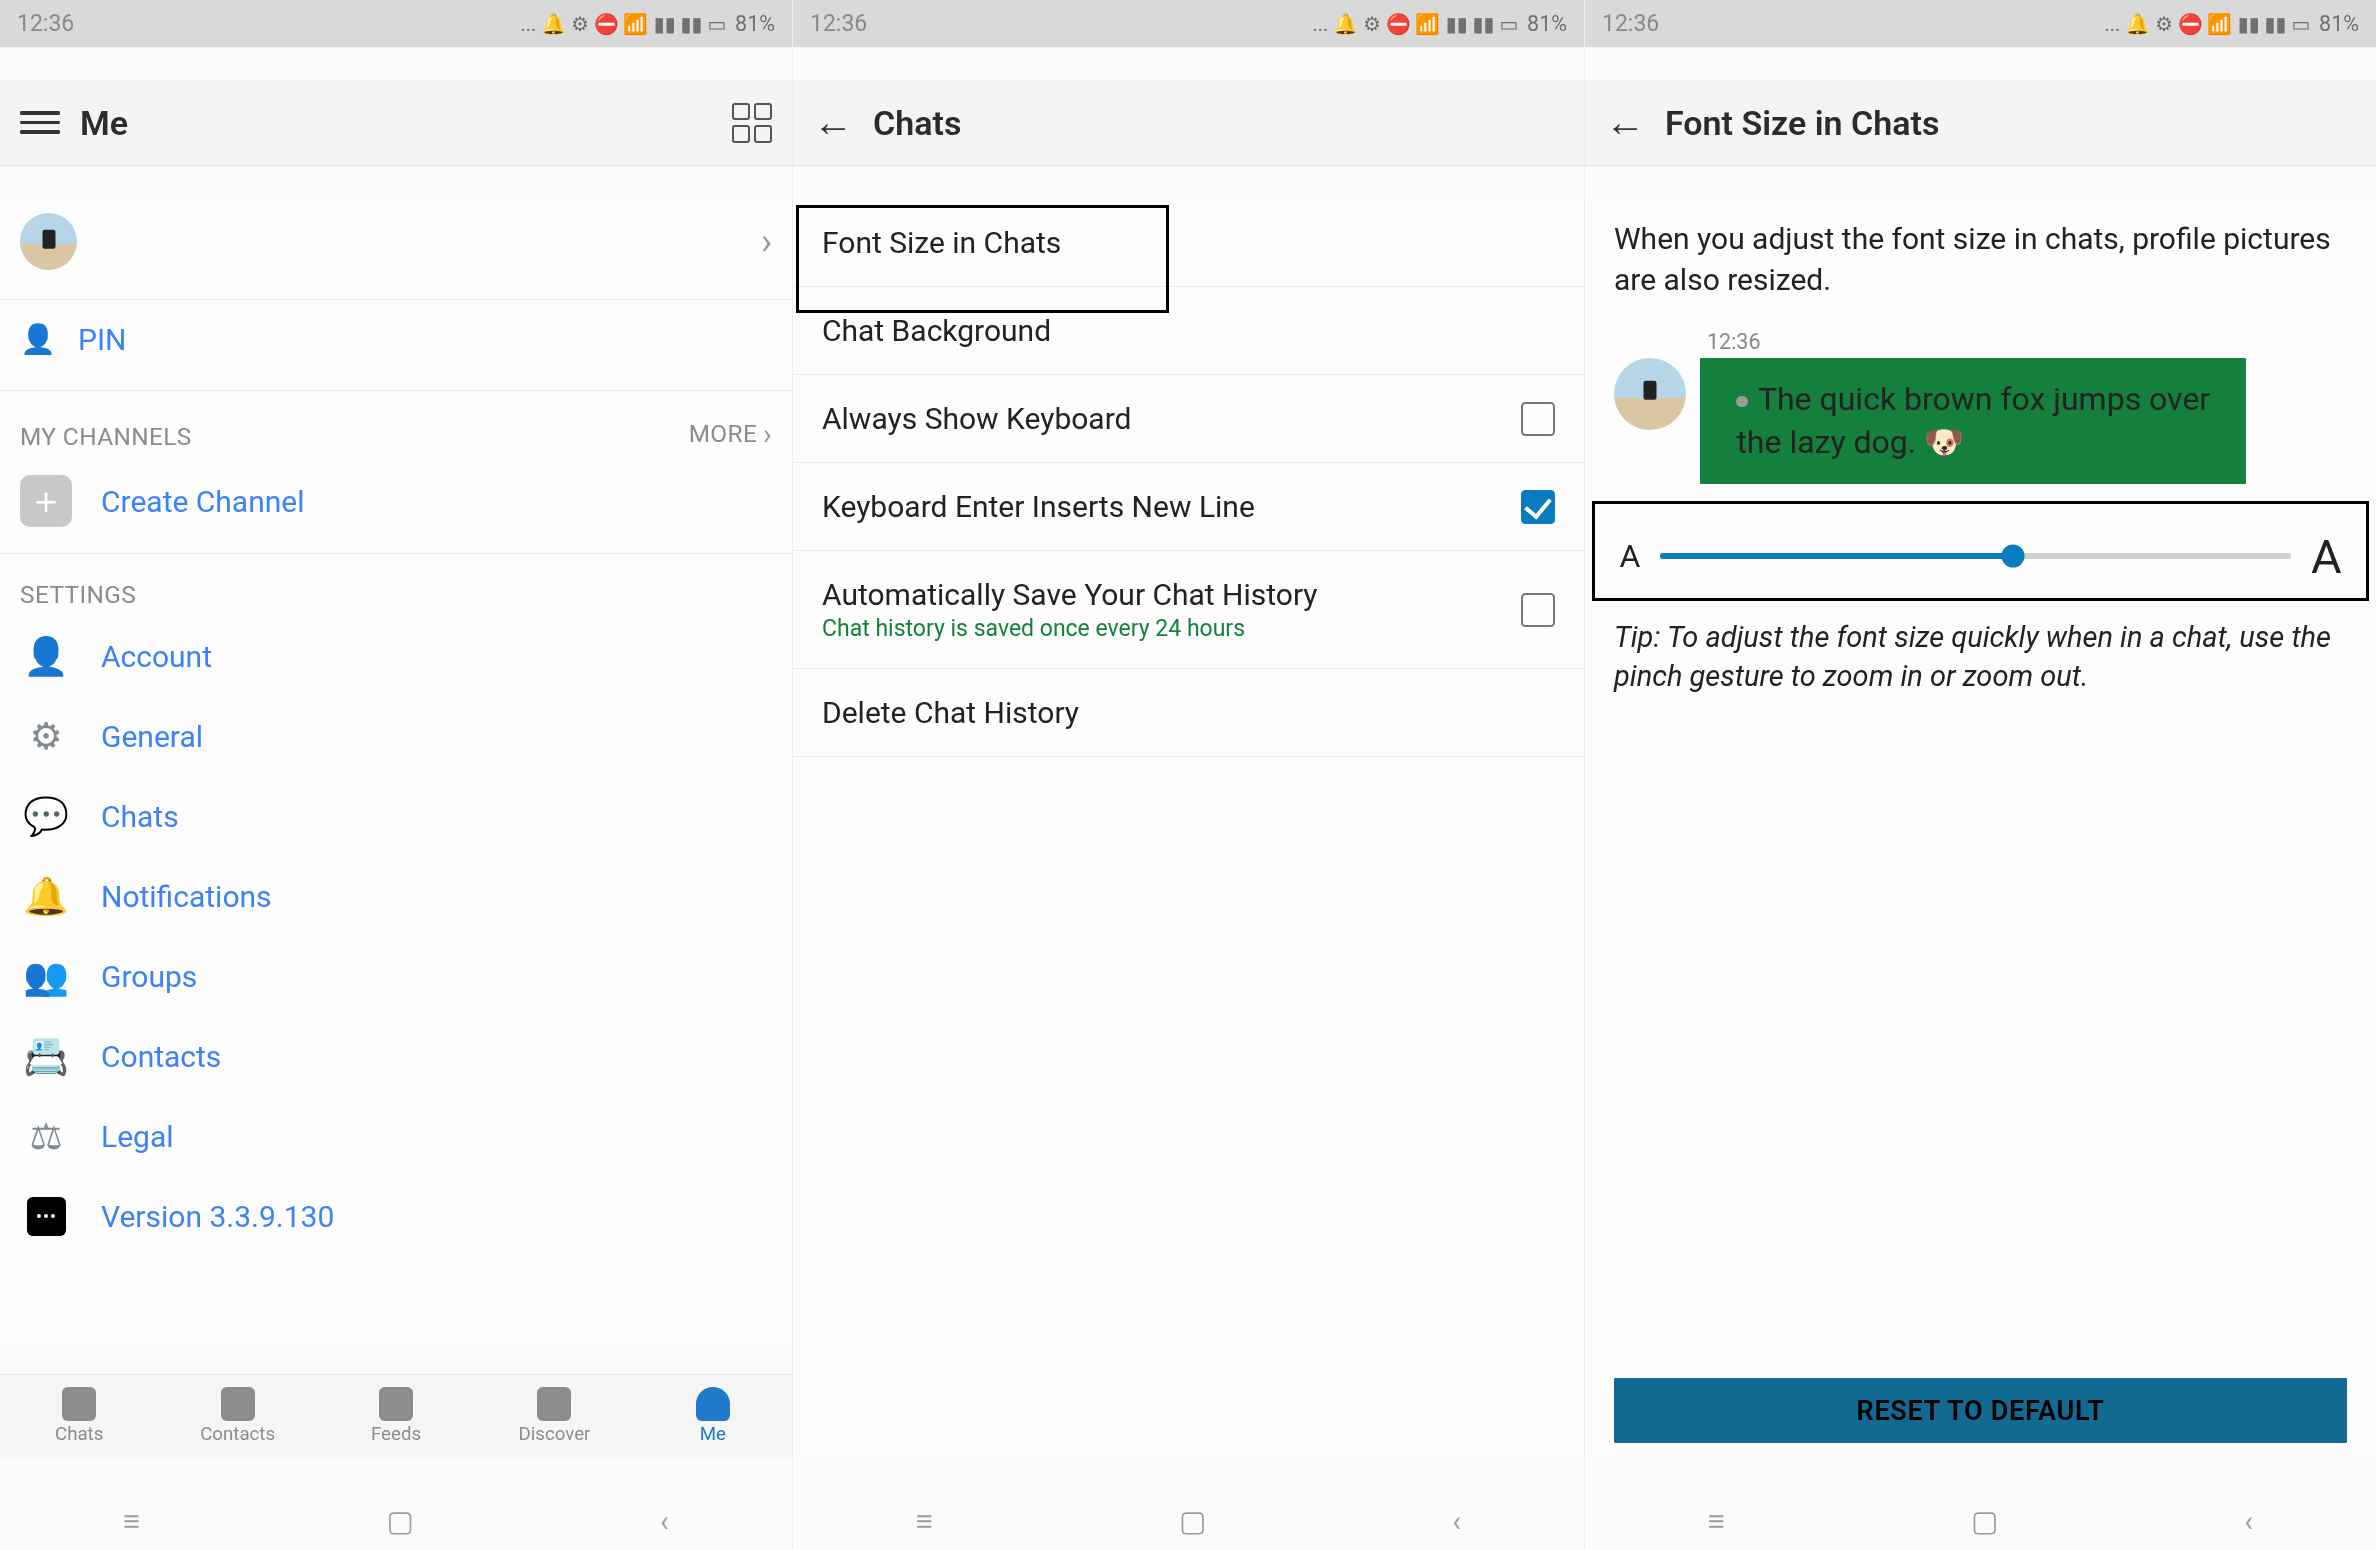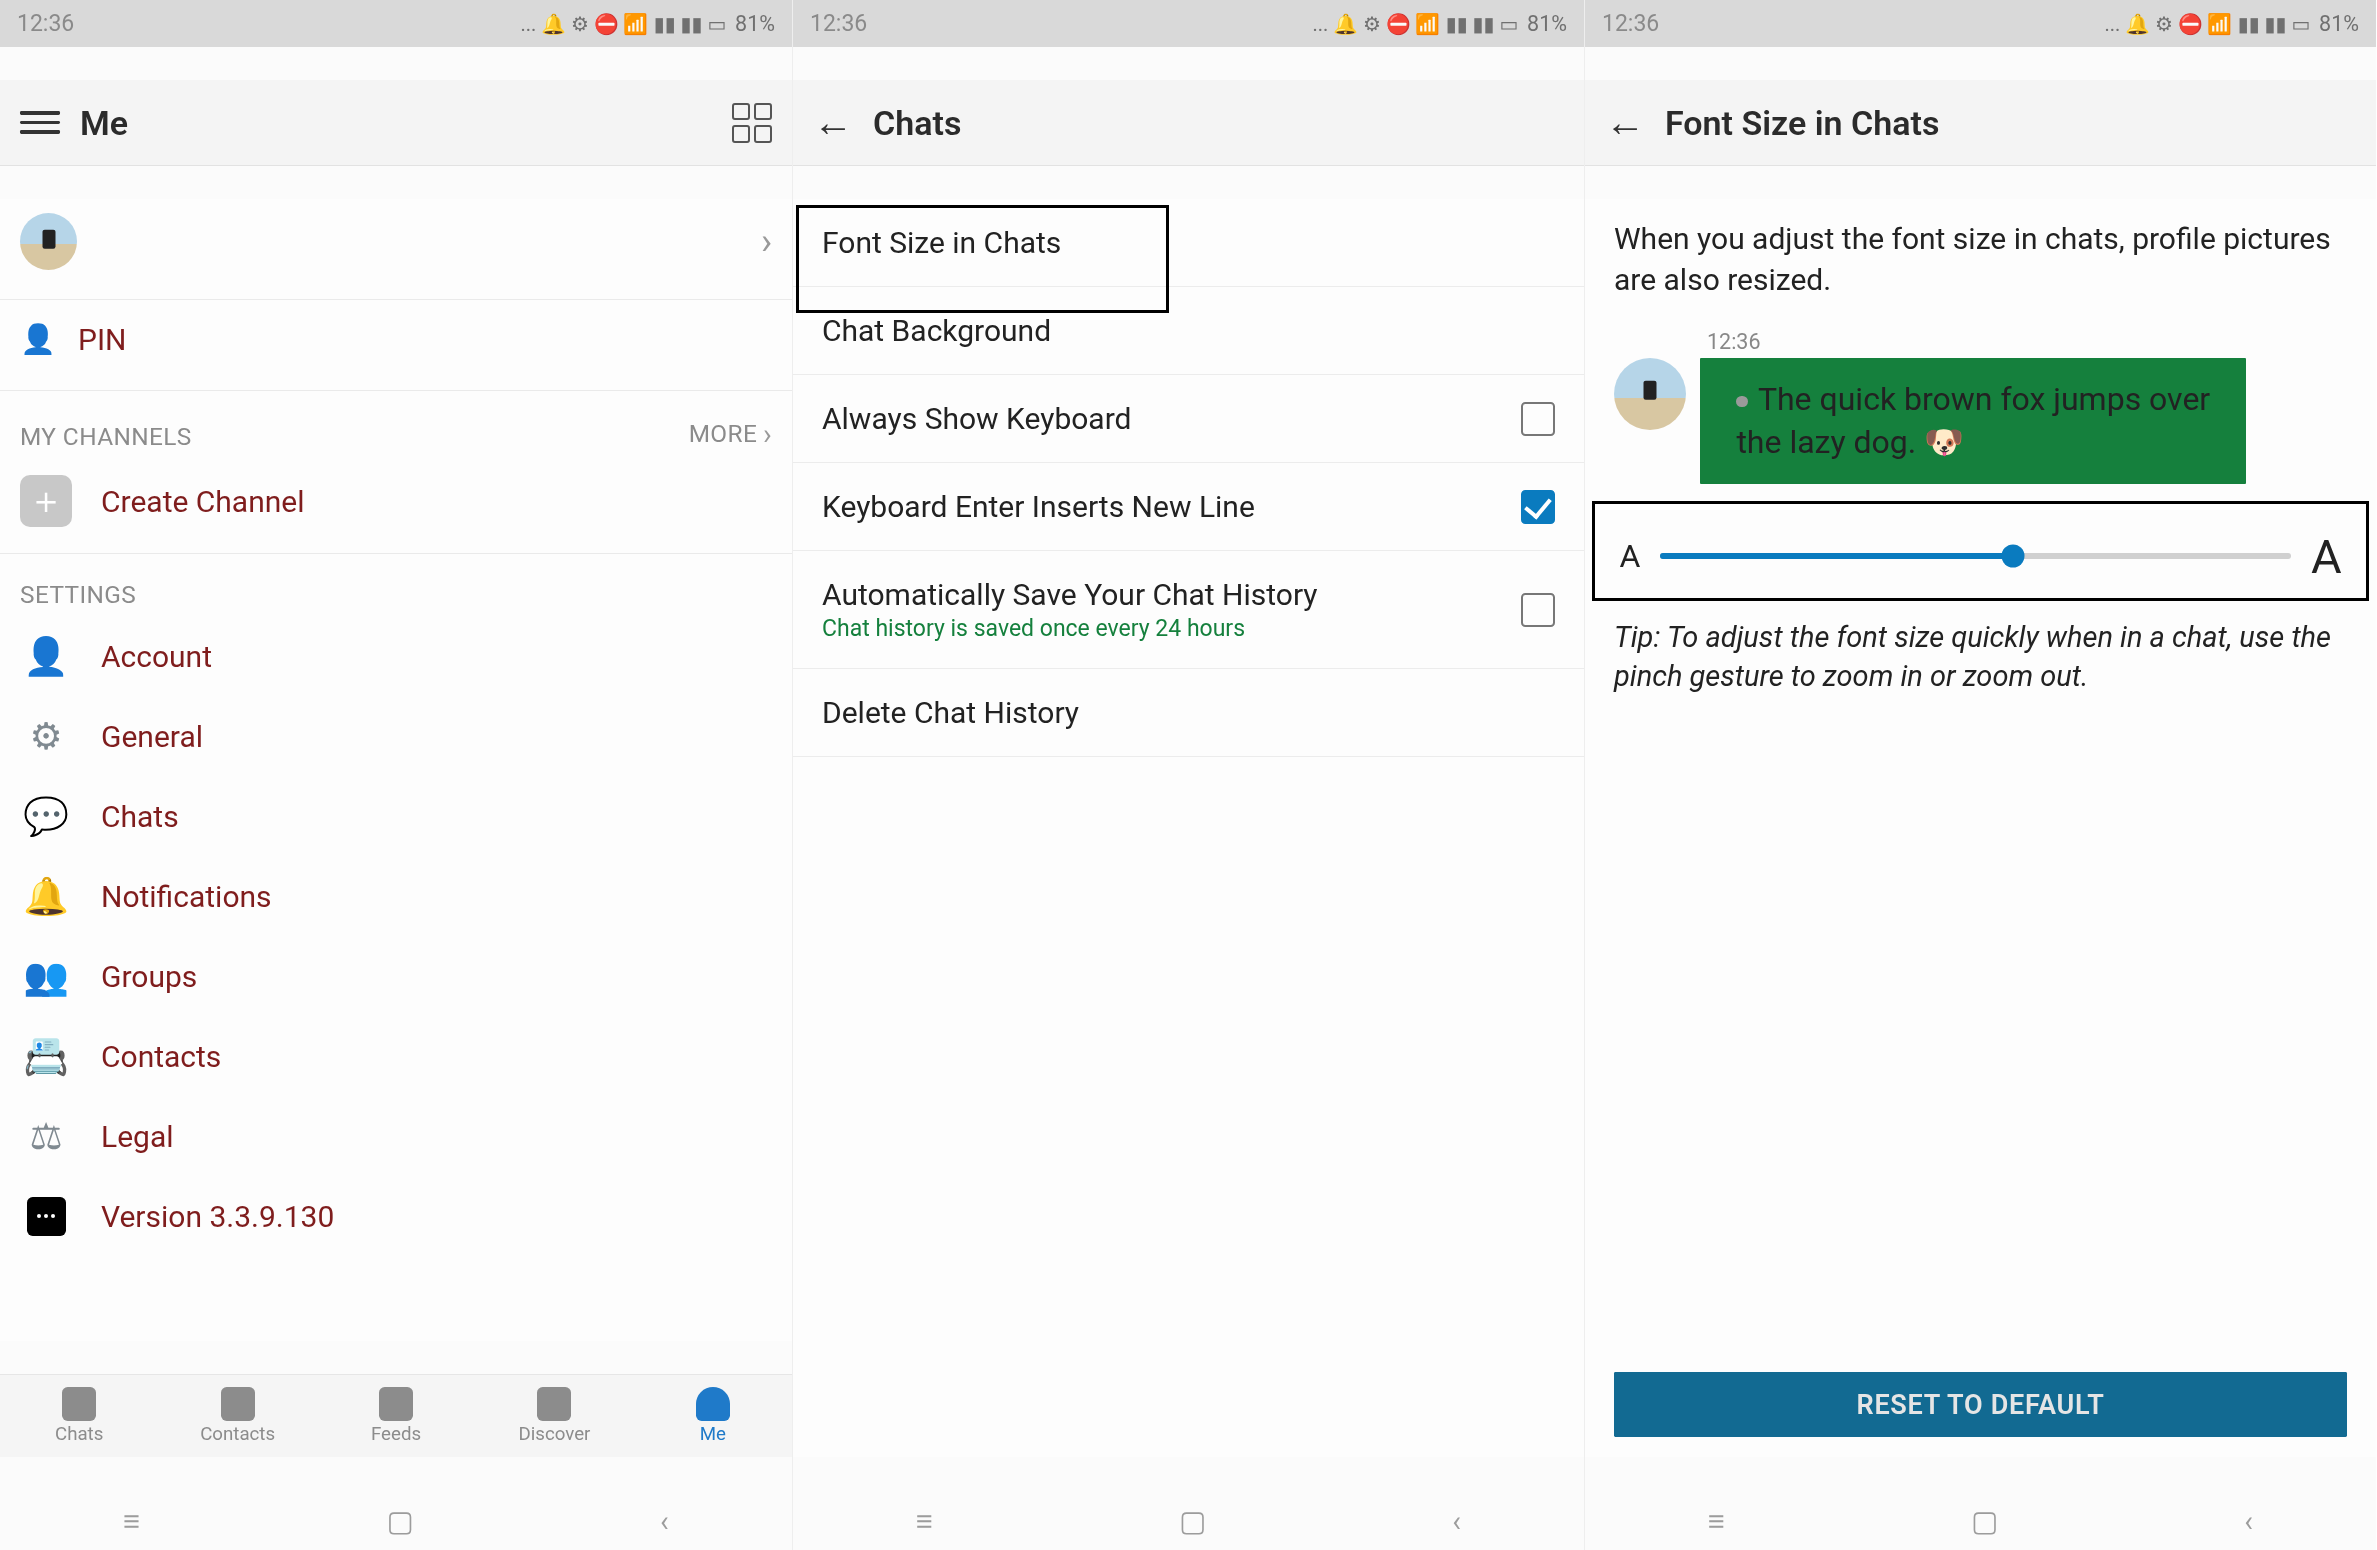--- a/index.html
+++ b/index.html
@@ -35,21 +35,21 @@
   .section-header .more { display:flex; align-items:center; gap:5.7px; font-size:24.4px; }
 
   .create-channel { display:flex; align-items:center; gap:29px; padding: 17px 20px 26px 20px; border-bottom:0.7px solid #eaeaea; }
   .plus-ic { width:52px; height:52px; border-radius:10px; background:#c8c8c8; color:#fff; display:flex; align-items:center; justify-content:center; font-size:37px; }
 
   .settings-list .row { display:flex; align-items:center; gap:29px; padding: 17px 20px; }
   .set-ic { width:52px; height:46px; display:flex; align-items:center; justify-content:center; color:#808a91; font-size:37px; }
   .set-bbm { width:39px; height:39px; background:#000; border-radius:5.7px; display:flex; align-items:center; justify-content:center; }
   .set-bbm span { display:flex; gap:2.9px; }
   .set-bbm span i { width:4.3px; height:4.3px; background:#fff; border-radius:50%; display:inline-block; }
-  .set-label { font-size:30px; color:#7f1d1d; }
+  .set-label { font-size:30px; color:#3b82f6; }
 
   .bottomnav { height:83px; background:#f5f5f5; border-top:1.4px solid #e6e6e6; display:flex; }
   .bottomnav .tab { flex:1; display:flex; flex-direction:column; align-items:center; justify-content:center; gap:2.9px; color:#8c8c8c; font-size:18.7px; }
   .bottomnav .tab.active { color:#1f7ac9; }
   .bottomnav .tab .ic { width:34px; height:34px; border-radius:5.7px; background:#8c8c8c; }
   .bottomnav .tab.active .ic { background:transparent; position:relative; }
   .bottomnav .tab.active .ic::before{ content:""; position:absolute; inset:0; background:#1f7ac9; border-radius:50% 50% 5.7px 5.7px; }
 
   .navbar { height:61px; background:#fbfbfb; display:flex; align-items:center; justify-content:space-around; color:#9c9c9c; font-size:29px; }
 
@@ -70,21 +70,21 @@
   .preview .bubble-row { display:flex; gap:14.4px; align-items:flex-start; }
   .bubble { background:#15803d; border-radius:1px; padding:20px 36px; font-size:32px; color:#222; max-width:546px; line-height:1.35; position:relative; }
   .bubble .dot { display:inline-block; width:11.5px; height:11.5px; background:#9a9a9a; border-radius:50%; margin-right:10px; vertical-align:middle; }
   .slider-wrap { margin: 14.4px 14.4px 0 14.4px; display:flex; align-items:center; gap:20px; padding:13px 20px; }
   .slider-wrap .aA { font-size:32px; color:#222; }
   .slider-wrap .aA.big { font-size:47px; }
   .slider { flex:1; height:5.7px; background:#d0d0d0; border-radius:2.9px; position:relative; }
   .slider .fill { position:absolute; left:0; top:0; bottom:0; width:56%; background:#0a7bbf; border-radius:2.9px; }
   .slider .thumb { position:absolute; left:56%; top:50%; transform:translate(-50%,-50%); width:23px; height:23px; background:#0a7bbf; border-radius:50%; }
   .tip { padding: 21.5px 29px; font-size:29px; color:#222; line-height:1.35;font-style:italic; }
-  .reset-btn { margin: 0 29px 20px 29px; height:65px; background:#126a92; color:#e5e5e5; font-size:27px; font-weight:600; letter-spacing:0.7px; display:flex; align-items:center; justify-content:center; border-radius:1.4px; }
+  .reset-btn { margin: 0 29px 14px 29px; height:65px; background:#126a92; color:#000000; font-size:27px; font-weight:600; letter-spacing:0.7px; display:flex; align-items:center; justify-content:center; border-radius:1.4px; }
 </style>
 </head>
 <body>
 
 <div class="phone">
   <div class="statusbar">
     <span class="left">12:36</span>
     <span class="right">
       <span>... 🔔 ⚙ ⛔ 📶 ▮▮ ▮▮ ▭</span>
       <span class="battpct">81%</span>

